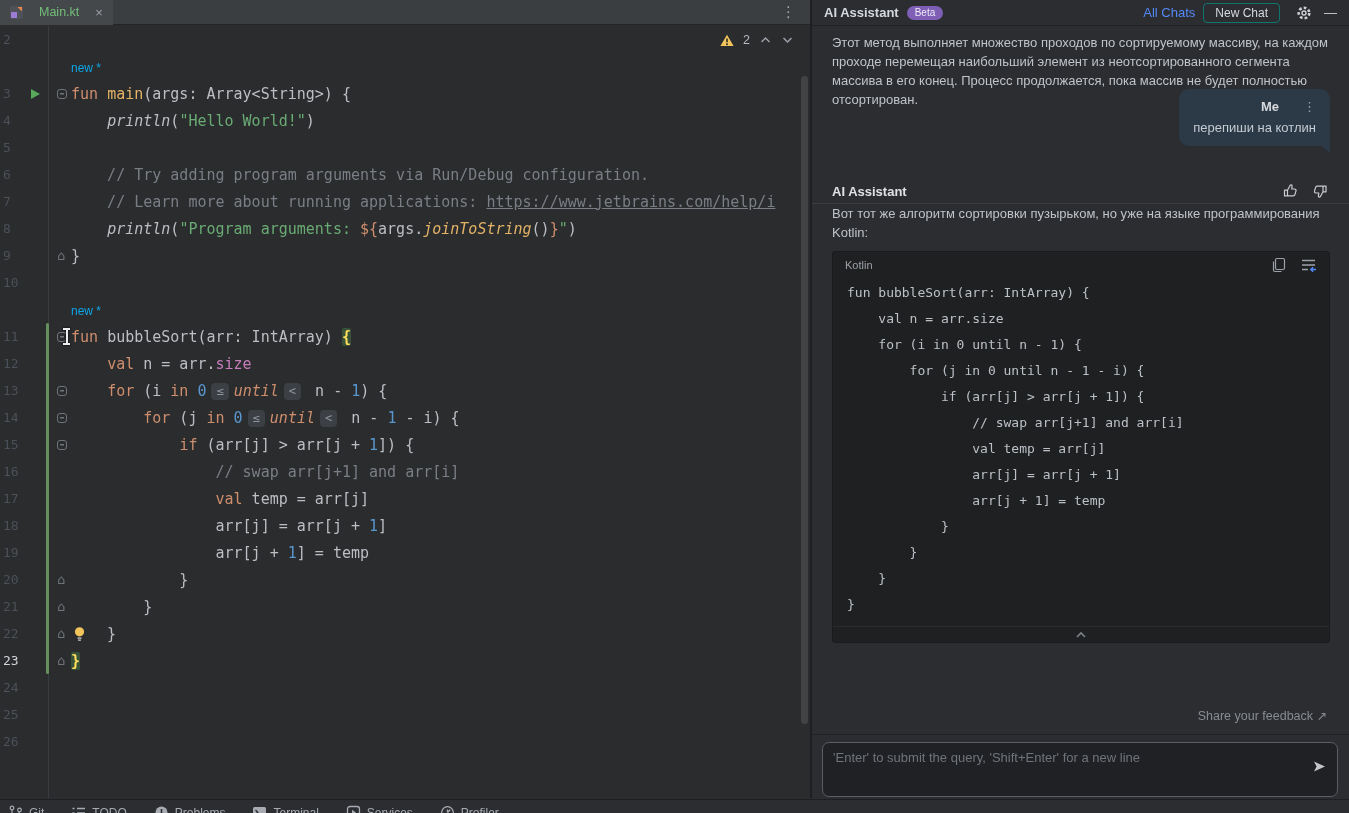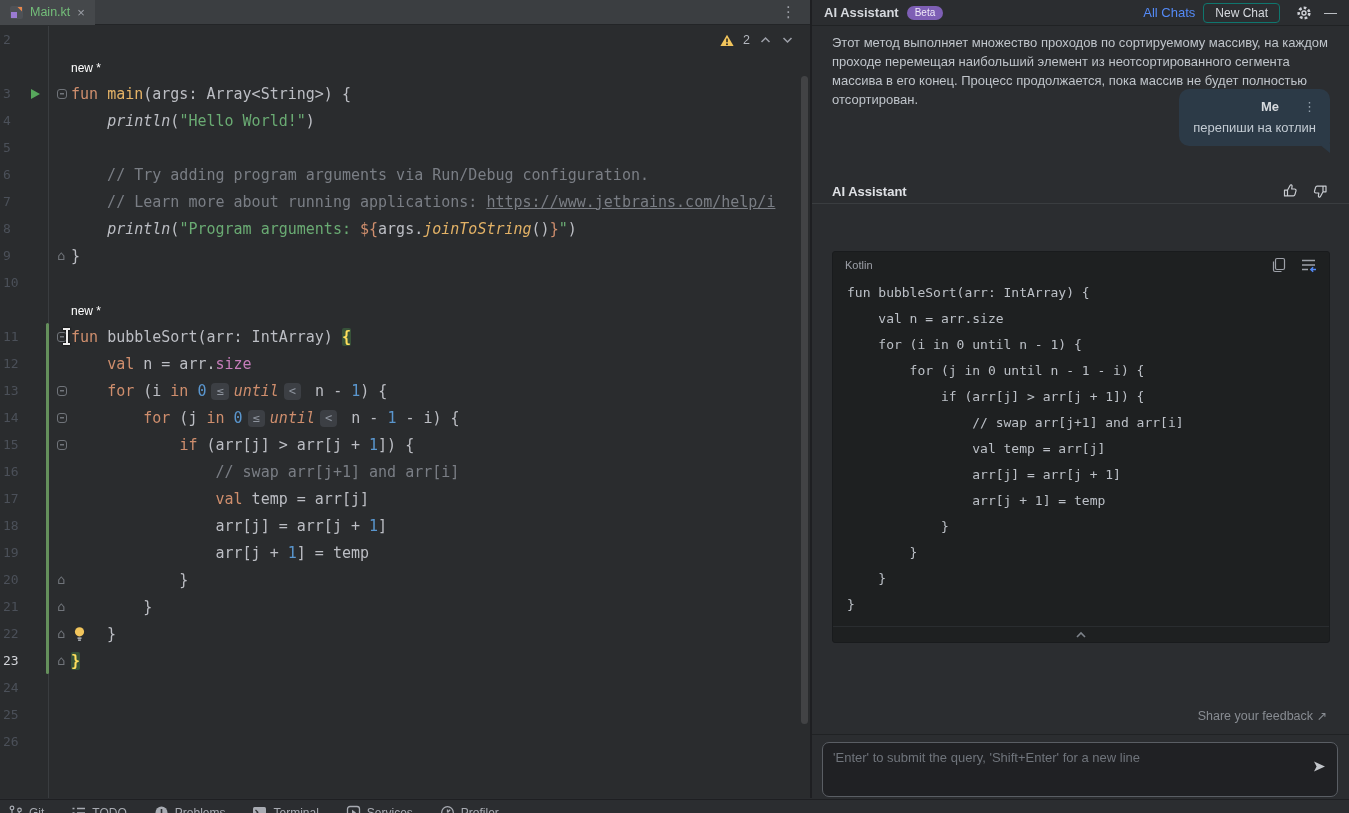--- a/index.html
+++ b/index.html
@@ -2,21 +2,21 @@
 <html><head>
 <meta charset="utf-8">
 <style>
   *{box-sizing:border-box;margin:0;padding:0}
   html,body{width:1349px;height:813px;overflow:hidden}
   body{background:#2B2D30;font-family:"Liberation Sans","DejaVu Sans",sans-serif;position:relative;color:#BCBEC4}
 
   
   #editor-region{position:absolute;left:0;top:0;width:810px;height:798px;background:#2A2C2E}
   #tabbar{position:absolute;top:0;left:0;right:0;height:25px;background:#3B3E41;border-bottom:1px solid #232527;display:flex;align-items:center}
-  .tab{height:25px;display:flex;align-items:center;gap:7px;padding:0 10px;background:#45484B}
+  .tab{height:25px;display:flex;align-items:center;gap:16px;padding:0 10px;background:#45484B}
   .kt-icon{width:13px;height:13px;border-radius:2px;background:#4E5156;position:relative;flex:none}
   .kt-icon::before{content:"";position:absolute;left:1px;bottom:1px;width:6px;height:6px;background:#9B7BD3}
   .kt-icon::after{content:"";position:absolute;right:1px;top:1px;width:5px;height:5px;background:#E8874C;clip-path:polygon(0 0,100% 0,100% 100%)}
   .tab-label{color:#73BD79;font-size:12.5px}
   .tab-close{color:#9DA0A8;font-size:13px;line-height:1}
   #editor-kebab{position:absolute;right:14px;top:3px;color:#9DA0A8;font-size:15px;font-family:"DejaVu Sans",sans-serif}
 
   #editor-body{position:absolute;top:26px;left:0;right:0;bottom:0;overflow:hidden;font-family:"DejaVu Sans Mono",monospace;font-size:15px}
   #gutter-sep{position:absolute;left:48px;top:0;bottom:0;width:1px;background:#3A3D40}
   #change-bar{position:absolute;left:46px;top:297px;width:3px;height:351px;background:#65905C;border-radius:2px}
@@ -37,21 +37,21 @@
   .sg-c{color:#7A7E85}
   .sg-u{color:#7A7E85;text-decoration:underline}
   .sg-n{color:#5A96CE}
   .sg-p{color:#C77DBB}
   .sg-di{color:#BCBEC4;font-style:italic}
   .sg-fi{color:#E3B266;font-style:italic}
   .sg-ki{color:#CF8E6D;font-style:italic}
   .sg-t{color:#CF8E6D}
   .sg-ch{display:inline-block;background:#3C3F44;color:#8E949E;font-size:12px;line-height:17px;border-radius:4px;padding:0 5px;margin:0 5px;vertical-align:1px}
   .sg-bm{background:#375239;color:#FFDF5C;font-weight:bold;border-radius:2px}
-  .sg-h{font-family:"Liberation Sans",sans-serif;font-size:12px;color:#ffffff}
+  .sg-h{font-family:"Liberation Sans",sans-serif;font-size:12px;color:#0ea5e9}
   #warn-widget{position:absolute;top:7px;right:16px;display:flex;align-items:center;gap:9px;font-family:"Liberation Sans",sans-serif}
   #warn-count{font-size:12.5px;color:#B4B8BF}
   #ed-scroll{position:absolute;right:2px;top:50px;width:7px;height:648px;background:#55575A;opacity:.55;border-radius:4px}
   #mouse-ibeam{position:absolute;left:62px;top:302px;width:9px;height:17px;filter:drop-shadow(0 0 1px #000);
     background:linear-gradient(#EDEDED,#EDEDED) top center/7px 2px no-repeat,
                linear-gradient(#EDEDED,#EDEDED) bottom center/7px 2px no-repeat,
                linear-gradient(#EDEDED,#EDEDED) center/2px 100% no-repeat}
 
   
   #v-split{position:absolute;left:810px;top:0;width:2px;height:798px;background:#1E1F22}
@@ -358,20 +358,21 @@
           <path d="M5.5 7.2 L8.2 2.3 c.5-.9 2-.4 1.9.7 l-.4 3 h2.9 c1 0 1.7.9 1.4 1.8 l-1.1 3.9 c-.2.7-.8 1.2-1.5 1.2 H5.5 Z M2.5 7.2 h3 v5.7 h-3 Z" fill="none" stroke="#C9CCD1" stroke-width="1.2" stroke-linejoin="round"></path>
         </svg>
       <svg width="17" height="16">
           <g transform="rotate(180 8.25 8)">
             <path d="M5.5 7.2 L8.2 2.3 c.5-.9 2-.4 1.9.7 l-.4 3 h2.9 c1 0 1.7.9 1.4 1.8 l-1.1 3.9 c-.2.7-.8 1.2-1.5 1.2 H5.5 Z M2.5 7.2 h3 v5.7 h-3 Z" fill="none" stroke="#C9CCD1" stroke-width="1.2" stroke-linejoin="round"></path>
           </g>
         </svg>
     </span>
   </div>
 
+  <div id="reply-text">Вот тот же алгоритм сортировки пузырьком, но уже на языке программирования Kotlin:</div>
 
   <div id="codeblock">
     <div class="cb-header">
       <span class="cb-lang">Kotlin</span>
       <span class="cb-icons">
         <svg width="16" height="16">
             <rect x="4.5" y="1.5" width="9" height="11" rx="1.5" fill="none" stroke="#9DA0A8" stroke-width="1.2"></rect>
             <path d="M2.5 4.5 v8.5 a1.5 1.5 0 0 0 1.5 1.5 h6.5" fill="none" stroke="#9DA0A8" stroke-width="1.2"></path>
           </svg>
         <svg width="17" height="16">

